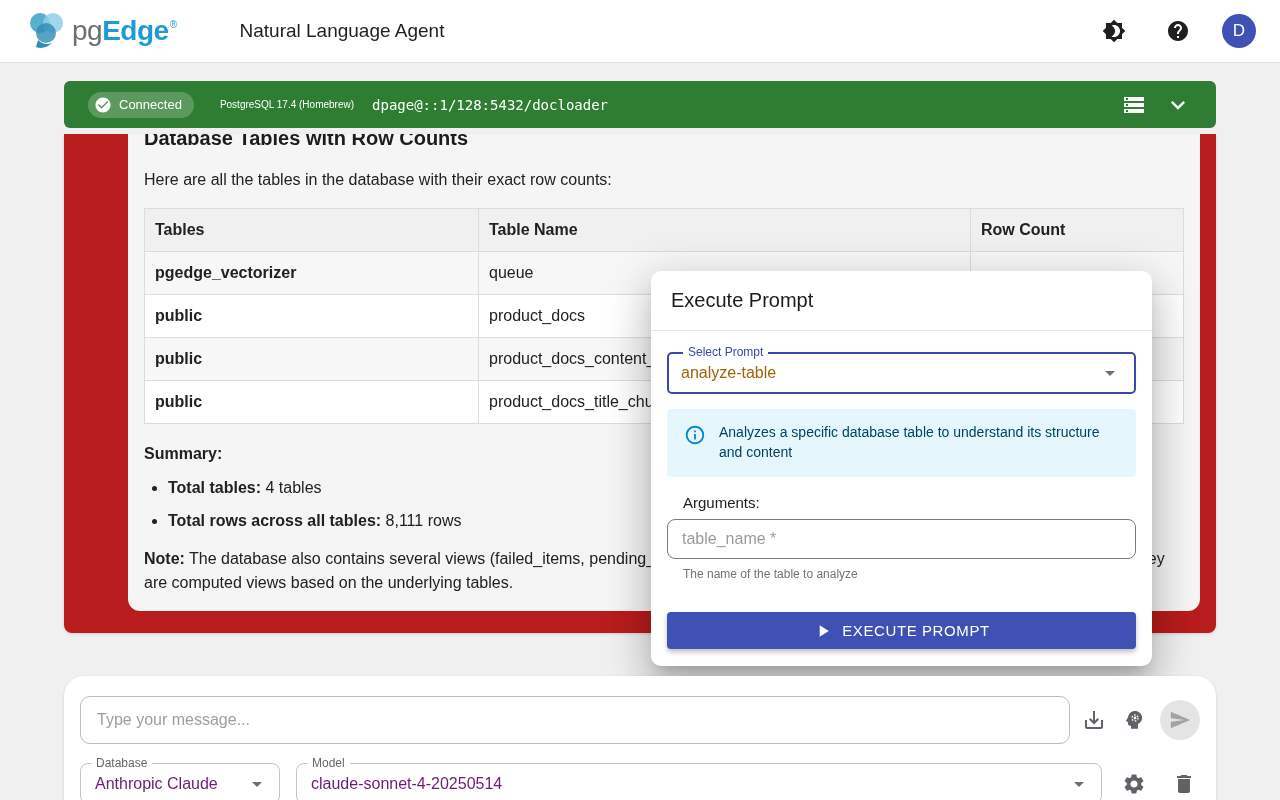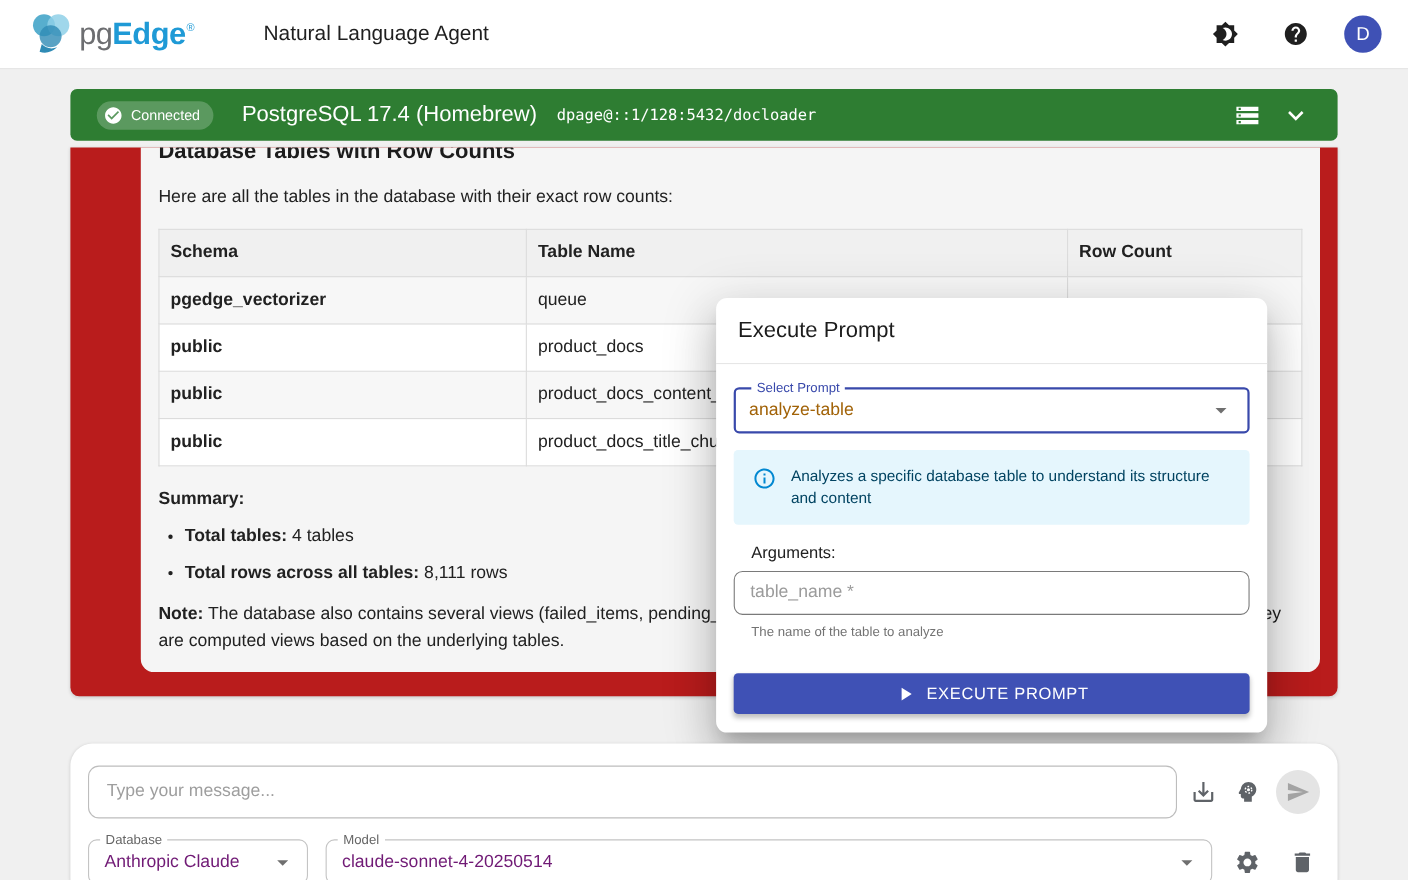--- a/index.html
+++ b/index.html
@@ -35,21 +35,21 @@
   .conn-bar {
     position:absolute; left:64px; top:81px; width:1152px; height:47px;
     background:#2e7d32; border-radius:6px; display:flex; align-items:center;
     padding:0 24px; color:#fff;
   }
   .conn-badge {
     display:flex; align-items:center; gap:7px; background:rgba(255,255,255,0.22);
     border-radius:14px; padding:4px 12px 4px 6px; font-size:13px;
   }
   .conn-badge svg { width:18px; height:18px; fill:#fff; }
-  .conn-server { font-size:20px; margin-left:26px; }
+  .conn-server { font-size:10px; margin-left:26px; }
   .conn-dsn { font-family:"DejaVu Sans Mono", monospace; font-size:14px; margin-left:18px; }
   .conn-actions { margin-left:auto; display:flex; align-items:center; gap:18px; }
   .conn-actions svg { fill:#fff; cursor:pointer; }
 
   
   .main-card {
     position:absolute; left:64px; top:134px; width:1152px; height:499px;
     background:#b91c1c; border-radius:0 0 8px 8px;
     box-shadow:0 1px 3px rgba(0,0,0,0.14); overflow:hidden;
   }
@@ -207,21 +207,21 @@
     <p class="intro">Here are all the tables in the database with their exact row counts:</p>
 
     <table class="db-table">
       <colgroup>
           <col class="c1">
           <col class="c2">
           <col>
         </colgroup>
       <thead>
         <tr>
-          <th>Schema</th>
+          <th>Tables</th>
           <th>Table Name</th>
           <th>Row Count</th>
         </tr>
       </thead>
       <tbody>
         <tr class="odd">
           <td class="schema">pgedge_vectorizer</td>
           <td>queue</td>
           <td></td>
         </tr>

